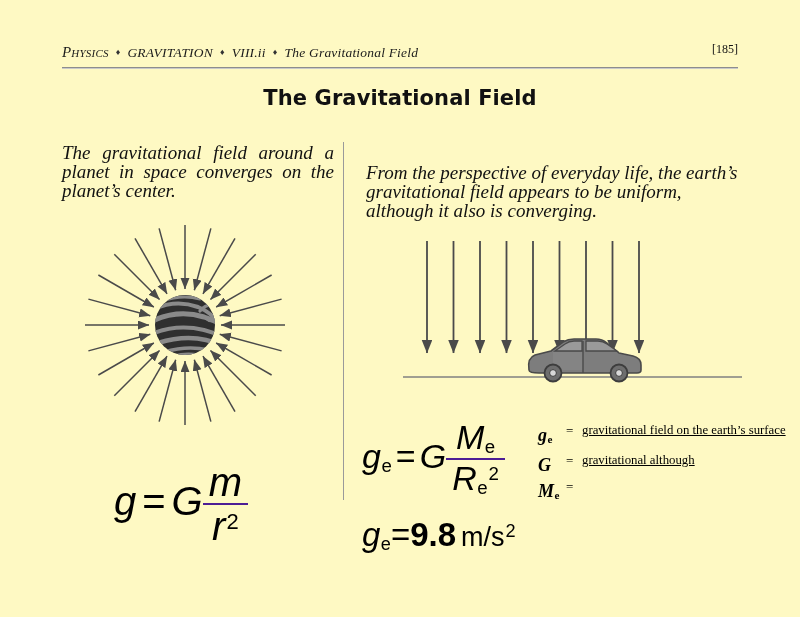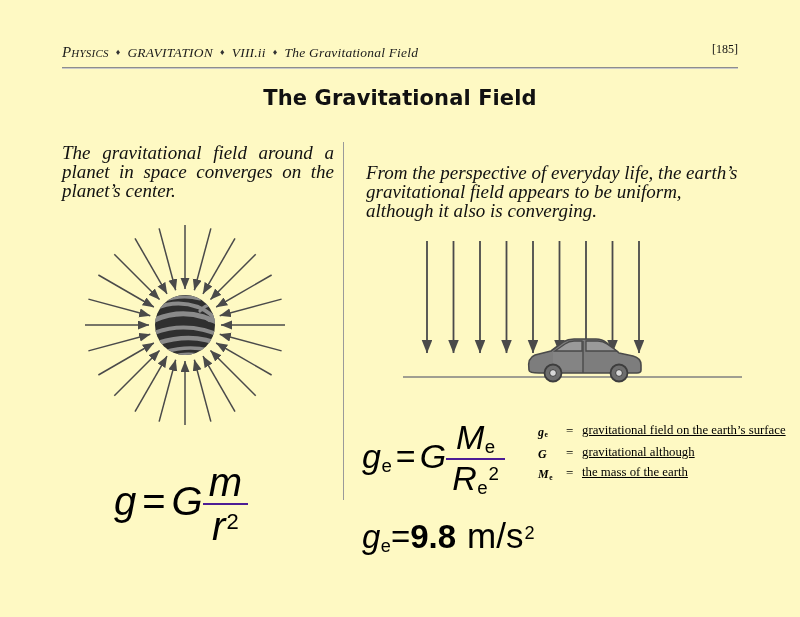--- a/index.html
+++ b/index.html
@@ -54,28 +54,28 @@
   .it{font-style:italic;}
   .sub{font-style:normal;font-size:.55em;vertical-align:-0.22em;margin-left:.5px;}
   .sup{font-style:normal;font-size:.55em;vertical-align:0.52em;margin-left:1px;}
 
   .eq-big{font-size:40px;white-space:nowrap;line-height:1;margin-left:14px;}
   .eq-big .op{font-style:normal;margin:0 6px;}
   .eq-mid{font-size:34px;white-space:nowrap;line-height:1;}
   .eq-mid .op{font-style:normal;margin:0 4px;}
   .eq-val{font-size:33px;white-space:nowrap;line-height:1;}
   .eq-val .bold{font-style:normal;font-weight:bold;}
-  .eq-val .units{font-style:normal;font-size:35px;margin-left:11px;}
+  .eq-val .units{font-style:normal;font-size:27px;margin-left:5px;}
 
   
   .legend{position:absolute;left:538px;top:424px;width:250px;font-size:12.5px;
      line-height:13.5px;color:#000;}
   .legend-row{display:flex;align-items:flex-start;margin-bottom:3px;}
   .legend-sym{width:28px;flex:0 0 28px;font-weight:bold;font-style:italic;
-     font-size:12px;line-height:17px;white-space:nowrap;}
+     font-size:18px;line-height:23px;white-space:nowrap;}
   .legend-sym .sub{font-weight:bold;font-style:normal;font-size:.62em;
      vertical-align:-0.2em;}
   .legend-eq{width:16px;flex:0 0 16px;font-size:13px;line-height:14px;}
   .legend-def{flex:1;font-size:12.8px;line-height:13.6px;text-decoration:underline;}
 </style>
 </head>
 <body>
 
 <div class="page">
 
@@ -192,17 +192,16 @@
         <div class="legend-def">gravitational field on the earth’s surface</div>
       </div>
       <div class="legend-row">
         <div class="legend-sym">G</div>
         <div class="legend-eq">=</div>
         <div class="legend-def">gravitational although</div>
       </div>
       <div class="legend-row">
         <div class="legend-sym">M<span class="sub">e</span></div>
         <div class="legend-eq">=</div>
-        <div class="legend-def">the mass of the earth</div>
       </div>
     </div>
 
 </div>
 
 </body></html>

